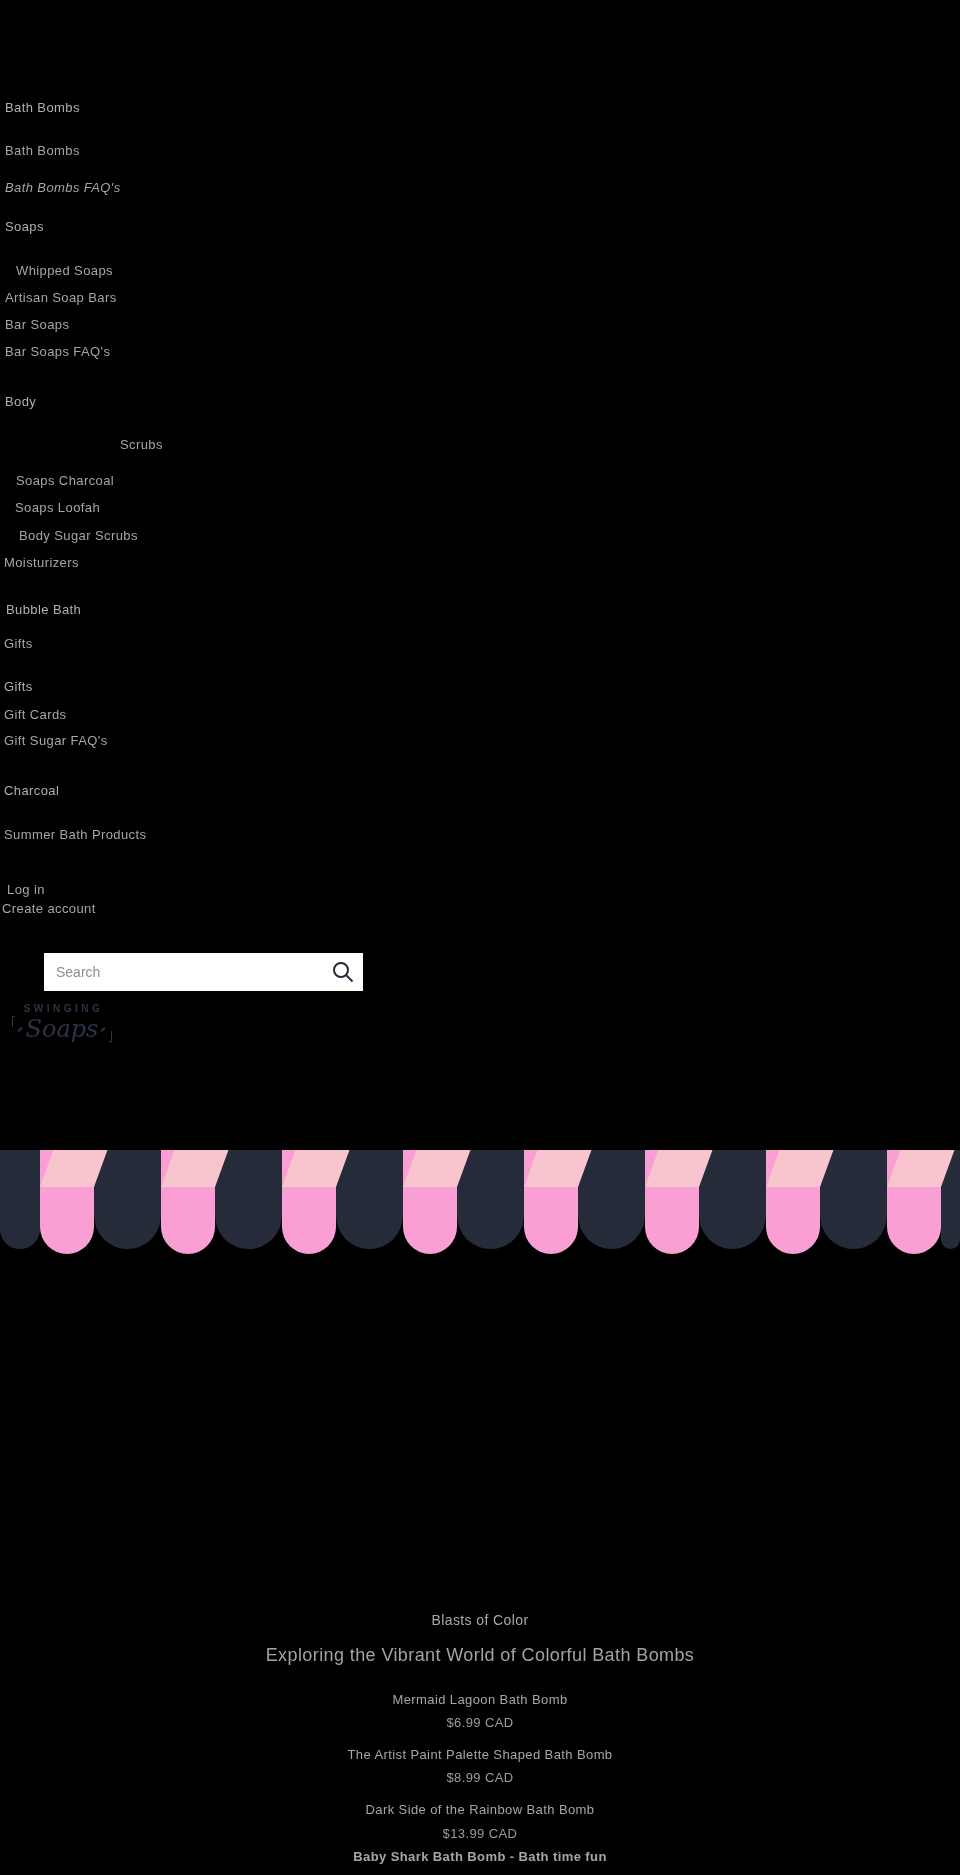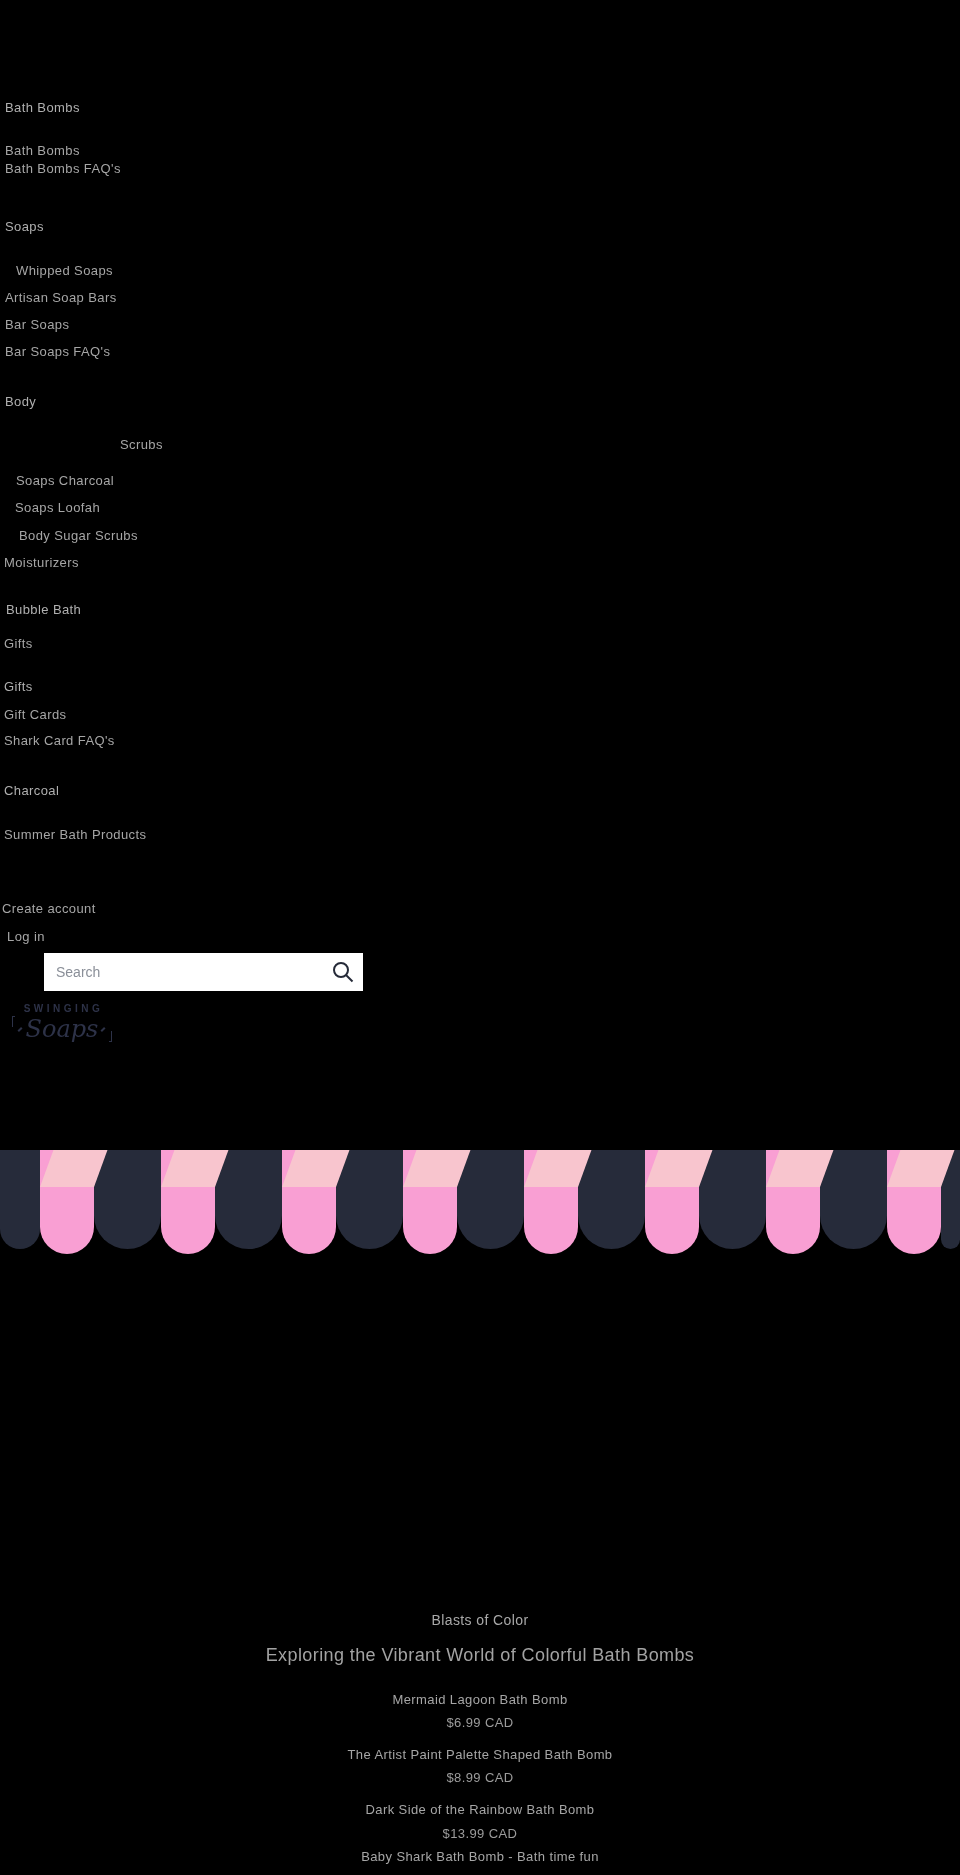--- a/index.html
+++ b/index.html
@@ -42,50 +42,50 @@
   .stripe .cap{
     position:absolute;left:0;top:0;width:100%;height:37px;
     transform:skewX(-20deg);transform-origin:bottom left;
   }
   
   .f-line{position:absolute;left:0;width:960px;text-align:center;white-space:nowrap;}
   .f-title{font-size:14px;letter-spacing:.4px;color:#a9a9a9;}
   .f-sub{font-size:18px;letter-spacing:.4px;color:#a3a3a3;}
   .f-name{font-size:13px;letter-spacing:.4px;color:#a6a6a6;cursor:pointer;}
   .f-price{font-size:13px;letter-spacing:.4px;color:#9c9c9c;}
-  .f-footer{font-size:13px;letter-spacing:.4px;color:#a6a6a6;cursor:pointer;}
+  .f-footer{font-size:13px;letter-spacing:.4px;color:#a6a6a6;cursor:pointer;font-weight:bold;}
 </style>
 </head>
 <body>
 
 <div id="page">
 
   <nav id="menu">
       <div class="menu-item menu-header" style="top: 100px; left: 5px;">Bath Bombs</div>
       <div class="menu-item" style="top: 143px; left: 5px;">Bath Bombs</div>
-      <div class="menu-item" style="top: 161px; left: 5px;">Bath Bombs FAQ's</div>
+      <div class="menu-item" style="top: 180px; left: 5px; font-style: italic;">Bath Bombs FAQ's</div>
       <div class="menu-item menu-header" style="top: 219px; left: 5px;">Soaps</div>
       <div class="menu-item" style="top: 263px; left: 16px;">Whipped Soaps</div>
       <div class="menu-item" style="top: 290px; left: 5px;">Artisan Soap Bars</div>
       <div class="menu-item" style="top: 317px; left: 5px;">Bar Soaps</div>
       <div class="menu-item" style="top: 344px; left: 5px;">Bar Soaps FAQ's</div>
       <div class="menu-item menu-header" style="top: 394px; left: 5px;">Body</div>
       <div class="menu-item" style="top: 437px; left: 120px;">Scrubs</div>
       <div class="menu-item" style="top: 473px; left: 16px;">Soaps Charcoal</div>
       <div class="menu-item" style="top: 500px; left: 15px;">Soaps Loofah</div>
       <div class="menu-item" style="top: 528px; left: 19px;">Body Sugar Scrubs</div>
       <div class="menu-item" style="top: 555px; left: 4px;">Moisturizers</div>
       <div class="menu-item menu-header" style="top: 602px; left: 6px;">Bubble Bath</div>
       <div class="menu-item" style="top: 636px; left: 4px;">Gifts</div>
       <div class="menu-item menu-header" style="top: 679px; left: 4px;">Gifts</div>
       <div class="menu-item" style="top: 707px; left: 4px;">Gift Cards</div>
-      <div class="menu-item" style="top: 733px; left: 4px;">Shark Card FAQ's</div>
+      <div class="menu-item" style="top: 733px; left: 4px;">Gift Sugar FAQ's</div>
       <div class="menu-item menu-header" style="top: 783px; left: 4px;">Charcoal</div>
       <div class="menu-item" style="top: 827px; left: 4px;">Summer Bath Products</div>
-      <div class="menu-item" style="top: 929px; left: 7px;">Log in</div>
+      <div class="menu-item" style="top: 882px; left: 7px;">Log in</div>
       <div class="menu-item" style="top: 901px; left: 2px;">Create account</div>
     </nav>
 
   <div id="search-bar">
     <input id="search-input" type="text" placeholder="Search" style="">
     <svg id="search-icon" viewBox="0 0 24 24">
       <circle cx="10" cy="10" r="7" fill="none" stroke="#252a38" stroke-width="2"></circle>
       <line x1="15" y1="15" x2="21.5" y2="21.5" stroke="#252a38" stroke-width="2"></line>
     </svg>
   </div>

